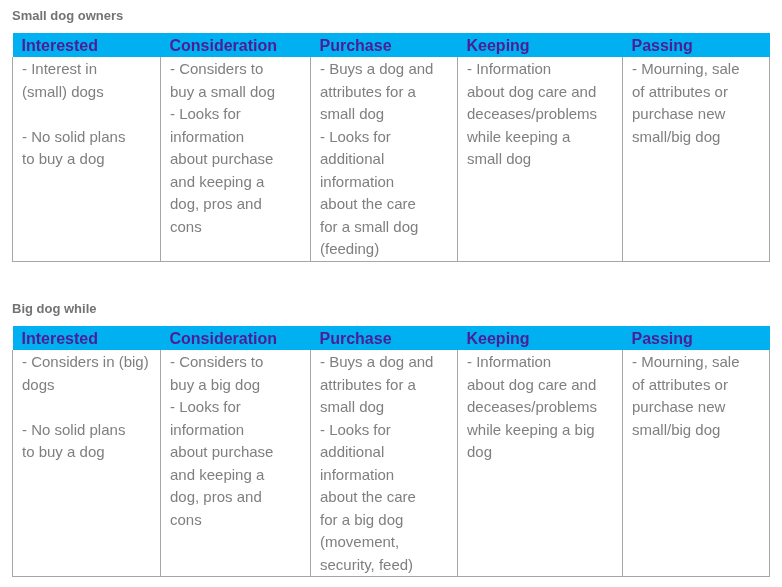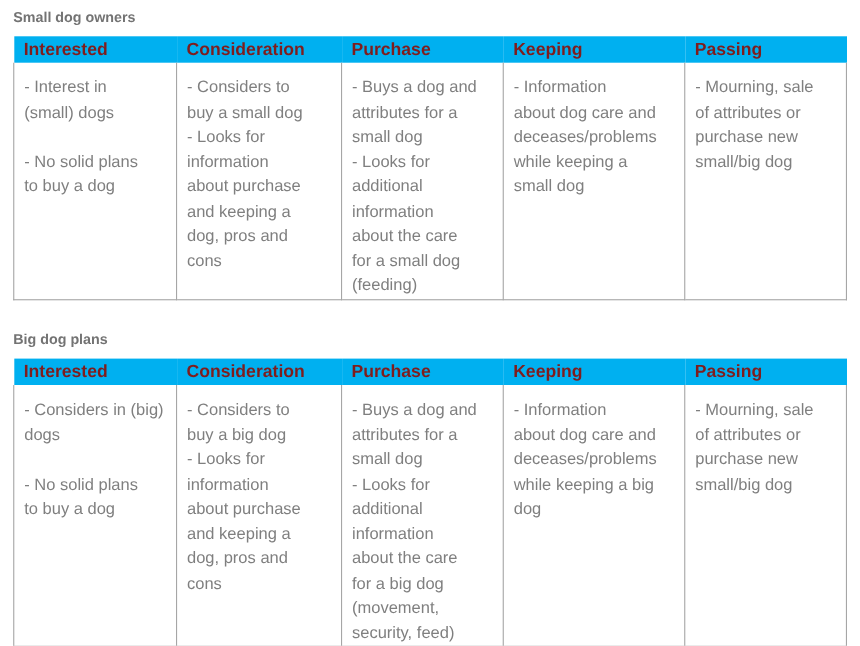--- a/index.html
+++ b/index.html
@@ -9,27 +9,27 @@
   }
   .section-title {
     position: absolute; left: 12px;
     font-size: 13px; font-weight: bold; color: #737373;
   }
   .tbl {
     position: absolute; left: 12px; width: 757px;
     border-collapse: collapse; table-layout: fixed;
   }
   .tbl th {
-    background: #00b0f0; color: #7f1d1d; text-align: left;
+    background: #00b0f0; color: #4c1d95; text-align: left;
     font-size: 16px; font-weight: bold; padding: 2px 0 0 9px;
     height: 22px; line-height: 20px; border: none;
   }
   .tbl td {
     vertical-align: top; color: #7f7f7f; font-size: 15px;
-    line-height: 22.5px; padding: 12px 4px 0 9px;
+    line-height: 22.5px; padding: 1px 4px 0 9px;
     border-left: 1px solid #a6a6a6; border-right: 1px solid #a6a6a6;
     border-bottom: 1px solid #a6a6a6;
     white-space: pre-wrap;
   }
   .col1 { width: 148px; } .col2 { width: 150px; } .col3 { width: 147px; }
   .col4 { width: 165px; } .col5 { width: 147px; }
 </style>
 </head>
 <body>
 
@@ -81,21 +81,21 @@
 while keeping a
 small dog</td>
       <td>- Mourning, sale
 of attributes or
 purchase new
 small/big dog</td>
     </tr>
   </tbody>
 </table>
 
-<div class="section-title" style="top:301px;">Big dog plans</div>
+<div class="section-title" style="top:301px;">Big dog while</div>
 <table class="tbl" style="top:326px;">
   <colgroup>
       <col class="col1">
       <col class="col2">
       <col class="col3">
       <col class="col4">
       <col class="col5">
     </colgroup>
   <thead>
     <tr>

